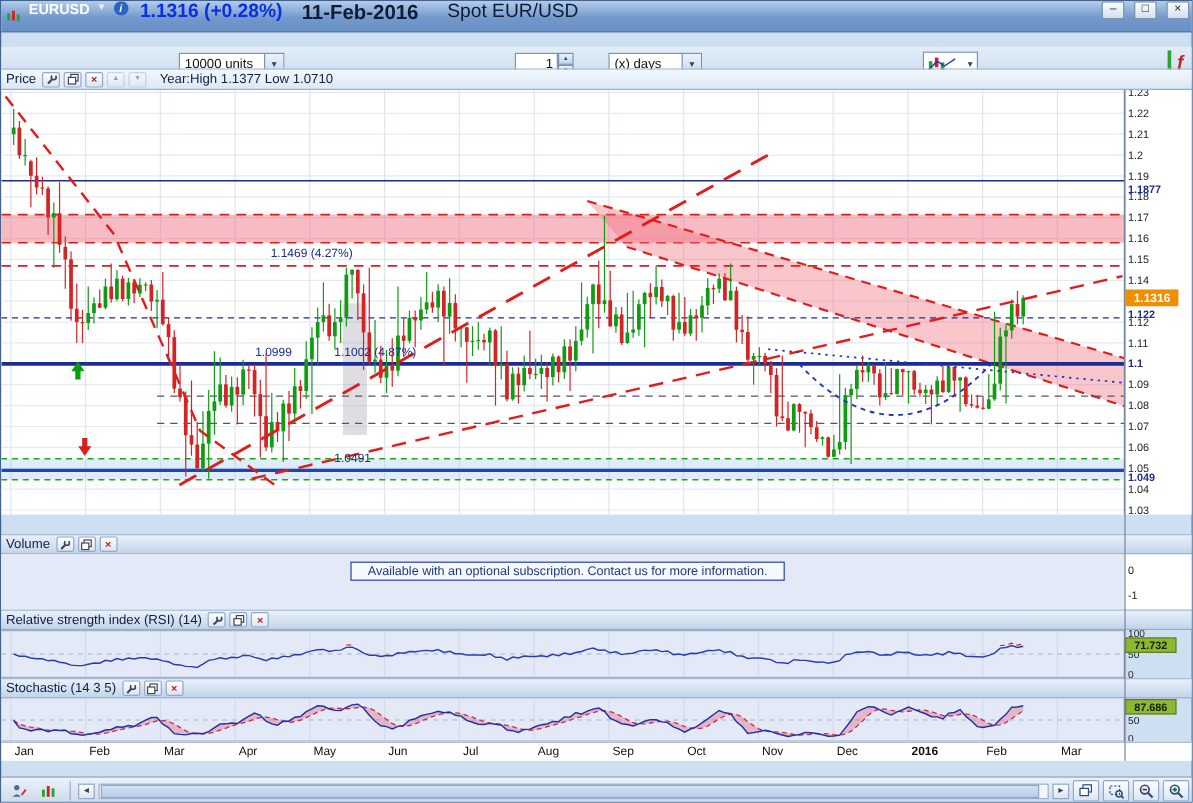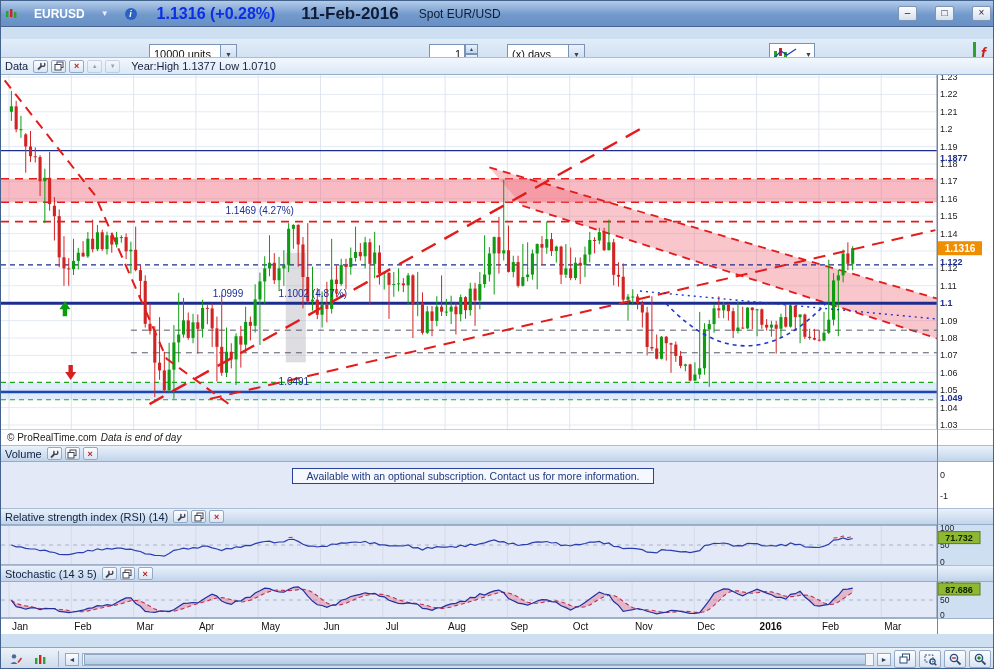--- a/index.html
+++ b/index.html
@@ -3,29 +3,29 @@
 <meta charset="utf-8">
 <style>
   html,body{margin:0;padding:0;background:#cfdff2;}
   *{box-sizing:border-box;}
   .window{position:relative;width:994px;height:669px;background:#cfdff2;border:1px solid #44628e;
           overflow:hidden;font-family:"Liberation Sans",sans-serif;color:#111;}
   .abs{position:absolute;left:0;}
   
   .titlebar{position:absolute;top:0;left:0;width:994px;height:26px;
     background:linear-gradient(#b3cce9,#7299cc 55%,#6890c4);border-bottom:1px solid #46648f;
-    display:flex;align-items:center;padding:0 4px;gap:16px;}
+    display:flex;padding:0 4px;gap:6px;}
   .tb-appicon{display:flex;align-items:center;}
   .tb-sym{color:#fff;font-weight:bold;font-size:12px;}
   .tb-caret{color:#eef;font-size:8px;cursor:pointer;}
   .tb-info{width:12px;height:12px;border-radius:50%;background:#2b62c4;color:#fff;font-size:9px;font-weight:bold;
     display:flex;align-items:center;justify-content:center;font-style:italic;}
   .tb-price{color:#0a2fe8;font-weight:bold;font-size:16px;margin-left:4px;}
   .tb-date{color:#101c36;font-weight:bold;font-size:17px;margin-left:10px;}
-  .tb-market{color:#101c36;font-size:12px;margin-left:4px;}
+  .tb-market{color:#101c36;font-size:16px;margin-left:18px;}
   .tb-spacer{flex:1;}
   .win-btn{width:19px;height:15px;background:linear-gradient(#fcfdfe,#d4e0ef);border:1px solid #7e94b2;
     border-radius:2px;font-size:10px;line-height:12px;text-align:center;color:#223;margin-left:2px;cursor:pointer;}
   
   .toolbar{position:absolute;top:26px;left:0;width:994px;height:30px;
     background:linear-gradient(#e2edf9,#c9daee);border-bottom:1px solid #9fb4cf;margin-top:12px;}
   .combo{position:absolute;top:5px;height:20px;background:#fff;border:1px solid #7a93b4;
     display:flex;align-items:center;font-size:11px;}
   .combo-val{flex:1;padding:0 4px;white-space:nowrap;}
   .arrow-btn{width:16px;height:100%;background:linear-gradient(#eaf2fb,#c2d6ee);border-left:1px solid #7a93b4;
@@ -126,21 +126,21 @@
           <rect x="7" y="2" width="3" height="8" fill="#d62121"></rect>
         <rect x="12" y="6" width="3" height="7" fill="#2fa12f"></rect>
           <polyline points="2,12 9,5 15,9 24,3" fill="none" stroke="#1f35cc" stroke-width="1.2"></polyline>
       </svg>
       <span class="cs-caret">▼</span>
     </div>
     <div class="frt">ƒ</div>
   </div>
 
   <div class="panel-header price-header">
-    <span class="ph-title">Data</span>
+    <span class="ph-title">Price</span>
     <span class="icon-btn">
       <svg width="10" height="10" viewBox="0 0 10 10">
           <path d="M2 8.5 L5.5 5" stroke="#445" stroke-width="1.8" fill="none"></path>
           <circle cx="6.8" cy="3.4" r="2" fill="none" stroke="#445" stroke-width="1.4" stroke-dasharray="7 3"></circle>
         </svg>
     </span>
     <span class="icon-btn">
       <svg width="10" height="10" viewBox="0 0 10 10">
           <rect x="3" y="1" width="6" height="5.5" fill="#fff" stroke="#445"></rect>
           <rect x="1" y="3.5" width="6" height="5.5" fill="#fff" stroke="#445"></rect>
@@ -617,24 +617,20 @@
         <text x="939" y="353" fill="#222" font-size="9">1.03</text>
         <text x="939" y="85.60200000000003" fill="#1c2d8f" font-size="9" font-weight="bold">1.1877</text>
         <text x="939" y="189.91999999999982" fill="#1c2d8f" font-size="9" font-weight="bold">1.122</text>
         <text x="939" y="231.19999999999987" fill="#1c2d8f" font-size="9" font-weight="bold">1.1</text>
         <text x="939" y="325.94000000000017" fill="#1c2d8f" font-size="9" font-weight="bold">1.049</text>
       </g>
       <rect x="937" y="166.21600000000012" width="44" height="14" fill="#ef8e00"></rect>
       <text x="959" y="176.71600000000012" fill="#fff" font-size="10" font-weight="bold" text-anchor="middle">1.1316</text>
     </svg>
 
-  <div class="copyright-row">
-    <span>© ProRealTime.com</span>
-    <span class="ital">Data is end of day</span>
-  </div>
 
   <div class="panel-header" style="top:444px;">
     <span class="ph-title">Volume</span>
     <span class="icon-btn">
       <svg width="10" height="10" viewBox="0 0 10 10">
           <path d="M2 8.5 L5.5 5" stroke="#445" stroke-width="1.8" fill="none"></path>
           <circle cx="6.8" cy="3.4" r="2" fill="none" stroke="#445" stroke-width="1.4" stroke-dasharray="7 3"></circle>
         </svg>
     </span>
     <span class="icon-btn">

